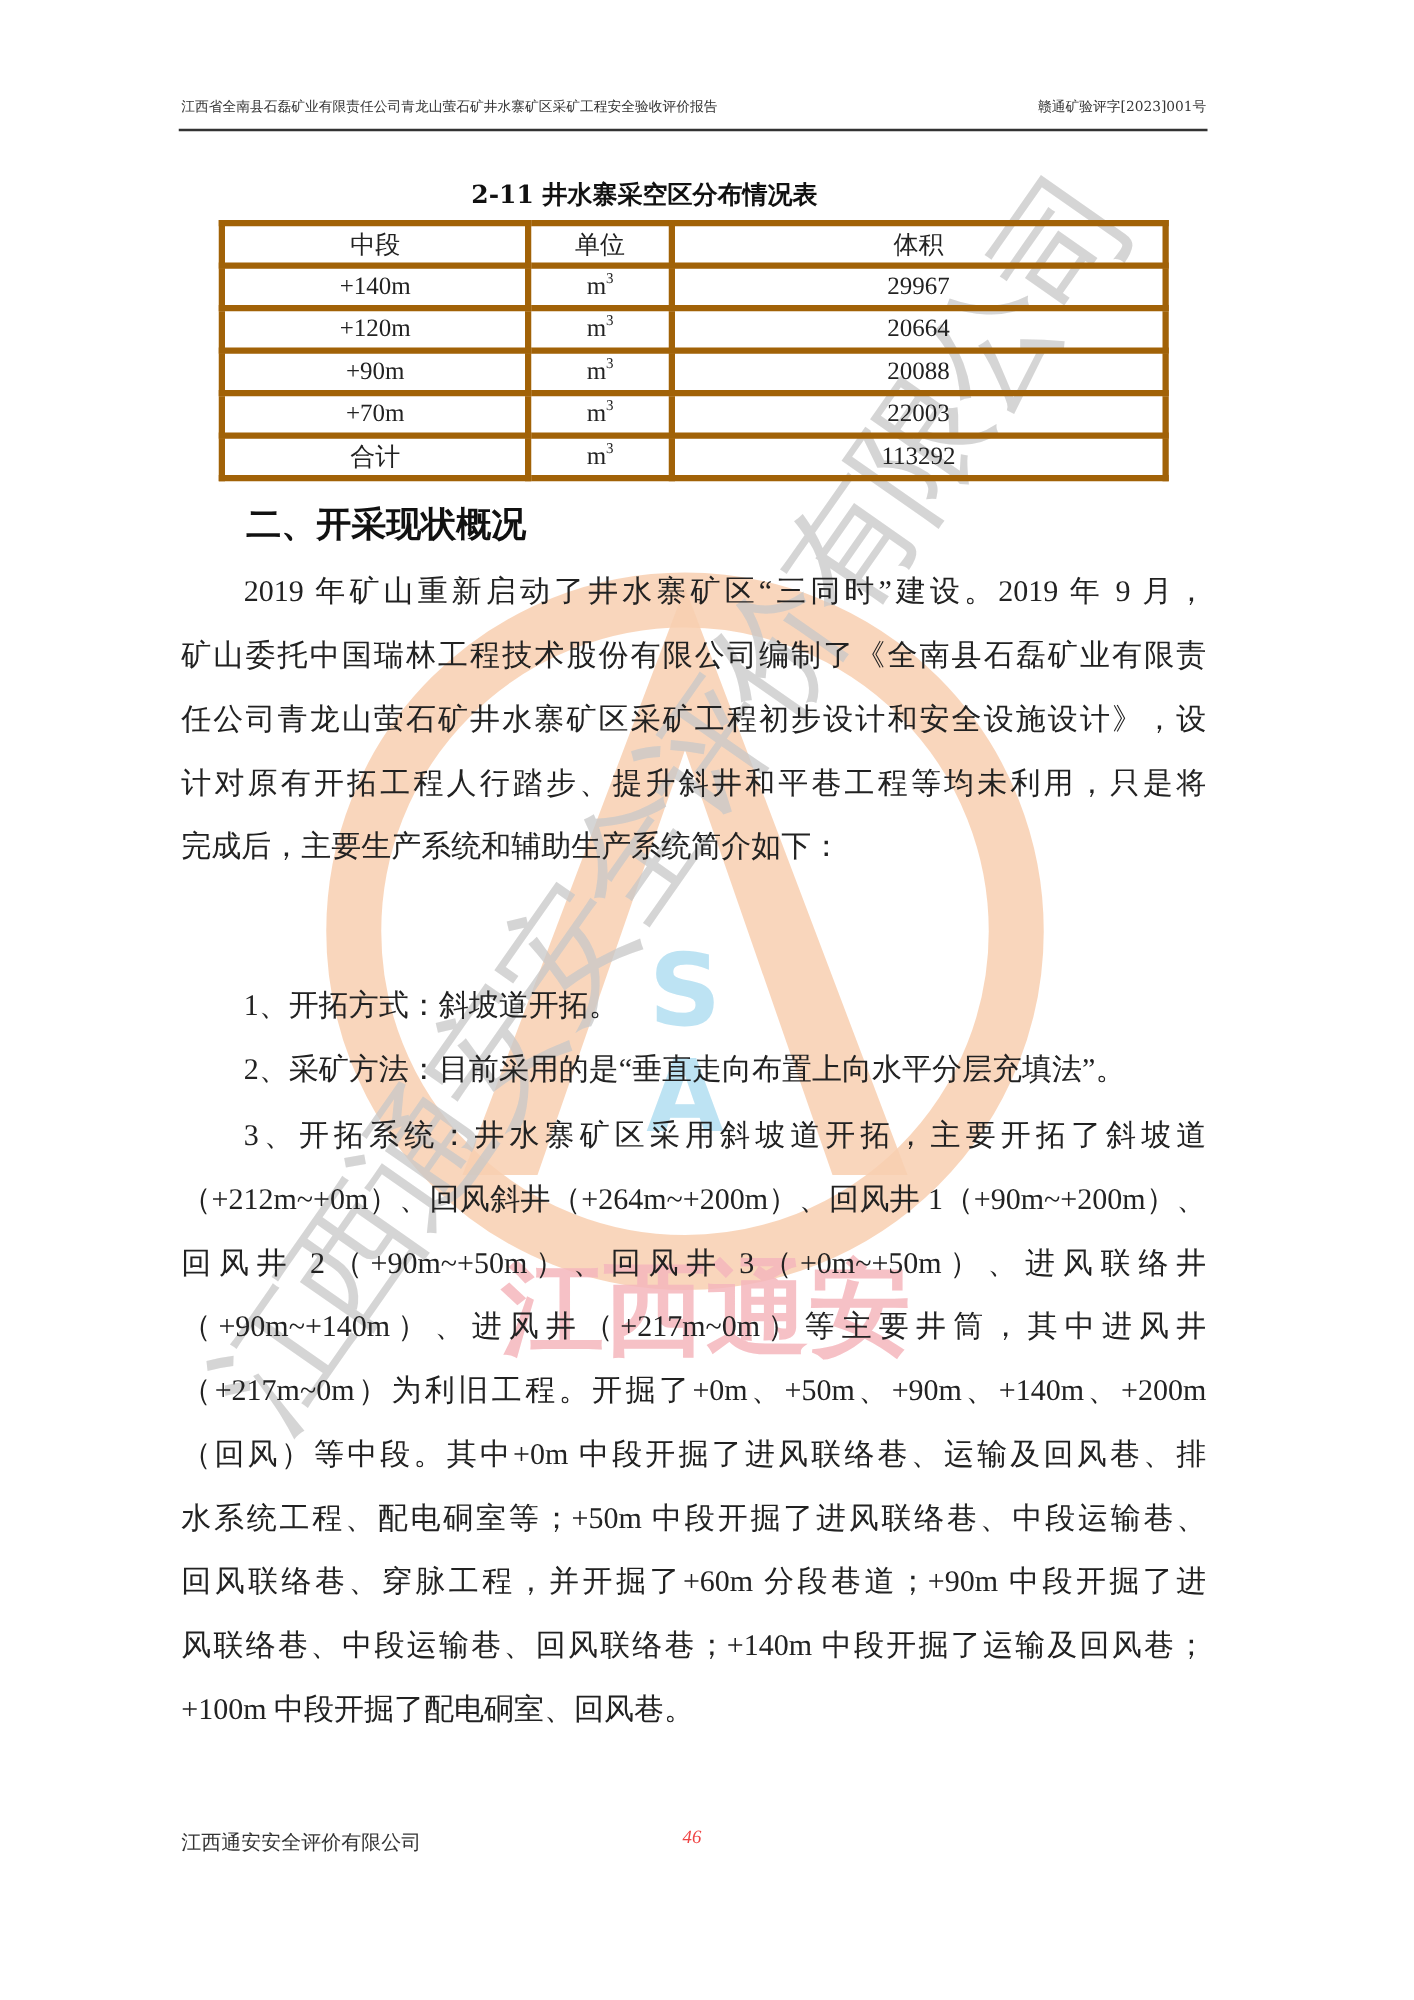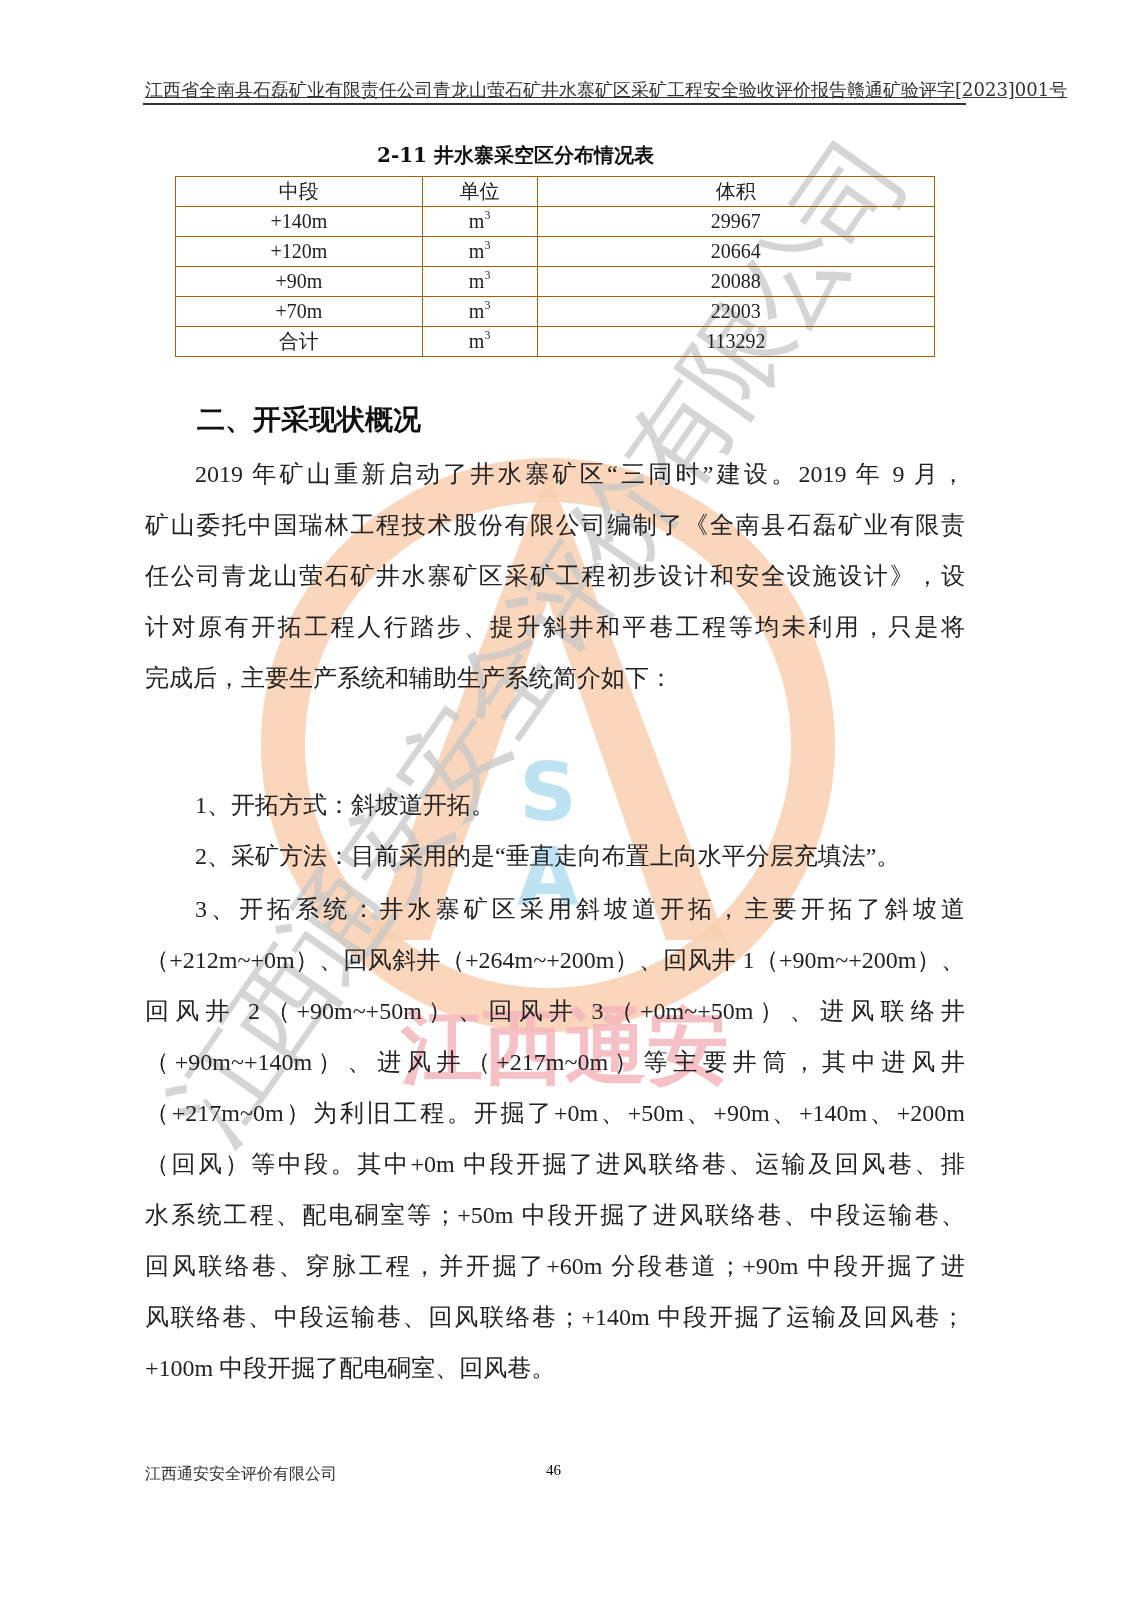--- a/index.html
+++ b/index.html
@@ -1,41 +1,41 @@
 <!DOCTYPE html>
 <html><head>
 <meta charset="utf-8">
 <style>
   html, body { margin: 0; padding: 0; background: #ffffff; }
   body { width: 1131px; height: 1600px; position: relative; overflow: hidden;
          font-family: "DejaVu Serif", "Liberation Serif", serif; color: #222; }
   .header { position: absolute; left: 145px; top: 78px; width: 820px; height: 24px;
-            font-size: 18px; color: #333; display: flex; justify-content: space-between;
-            white-space: nowrap; text-decoration: underline; }
+            font-size: 11px; color: #333; display: flex; justify-content: space-between;
+            white-space: nowrap; }
   .header-rule { position: absolute; left: 143px; top: 103px; width: 823px; height: 2px; background: #333; }
   .table-title { position: absolute; left: 0; top: 142px; width: 1031px; text-align: center;
                  font-weight: bold; font-size: 20px; color: #111;
                  font-family: "DejaVu Serif", "Liberation Serif", serif; }
   table.data { position: absolute; left: 175px; top: 176px; width: 760px; border-collapse: collapse;
                font-family: "Liberation Serif", "DejaVu Serif", serif; font-size: 20px; color: #222; }
-  table.data td, table.data th { border: 1px solid #a16207; height: 29px; padding: 0; text-align: center;
+  table.data td, table.data th { border: 5px solid #a16207; height: 29px; padding: 0; text-align: center;
                font-weight: normal; }
   table.data col.c1 { width: 247px; } table.data col.c2 { width: 115px; } table.data col.c3 { width: 398px; }
   sup { font-size: 12px; vertical-align: 9px; line-height: 0; }
   .watermark { position: absolute; left: 0; top: 0; width: 1131px; height: 1600px; pointer-events: none; }
   .section-heading { position: absolute; left: 197px; top: 401px; font-size: 28px; font-weight: bold; color: #111;
                      font-family: "DejaVu Sans", "Liberation Sans", sans-serif; }
   .para { position: absolute; left: 145px; width: 820px; font-size: 24px; line-height: 51px; color: #222;
           text-align: justify; font-family: "Liberation Serif", "DejaVu Serif", serif; }
   .para .line { display: block; height: 51px; white-space: nowrap; text-align-last: justify; text-align: justify; }
   .para .line.last { text-align-last: left; }
   .para .line.indent { padding-left: 50px; }
   .footer-left { position: absolute; left: 145px; top: 1464px; font-size: 16px; color: #333; }
-  .footer-page { position: absolute; left: 546px; top: 1462px; font-size: 15px; color: #000000;
-                 font-family: "Liberation Serif", serif; }
+  .footer-page { position: absolute; left: 546px; top: 1462px; font-size: 15px; color: #ef4444;
+                 font-family: "Liberation Serif", serif; font-style: italic; }
 </style>
 </head>
 <body>
 
 <svg class="watermark" viewBox="0 0 1131 1600" style="z-index:0">
 
   <circle cx="548" cy="745" r="265" fill="none" stroke="#f8cfb0" stroke-width="44" opacity="0.85"></circle>
 
   <path d="M548 470 L370 940 L430 940 L548 600 L666 940 L726 940 Z" fill="#f8cfb0" opacity="0.85"></path>
 

